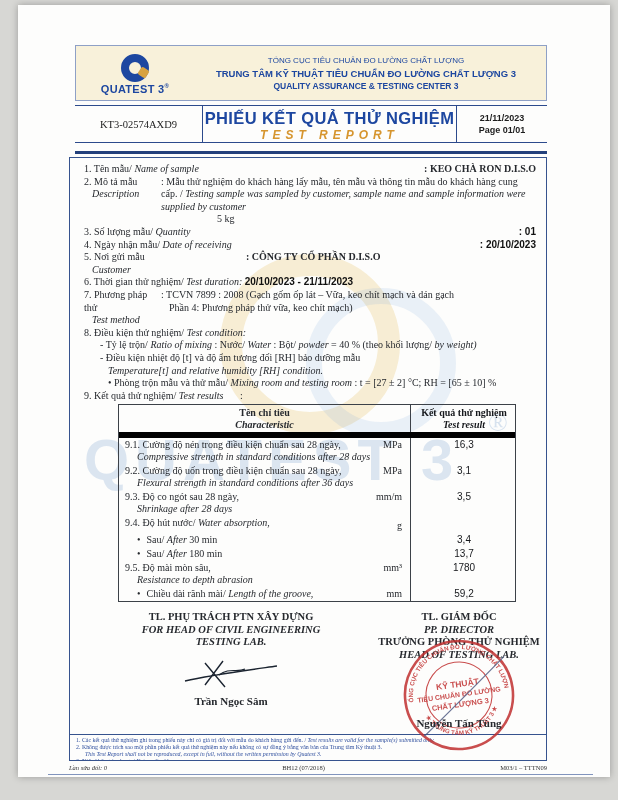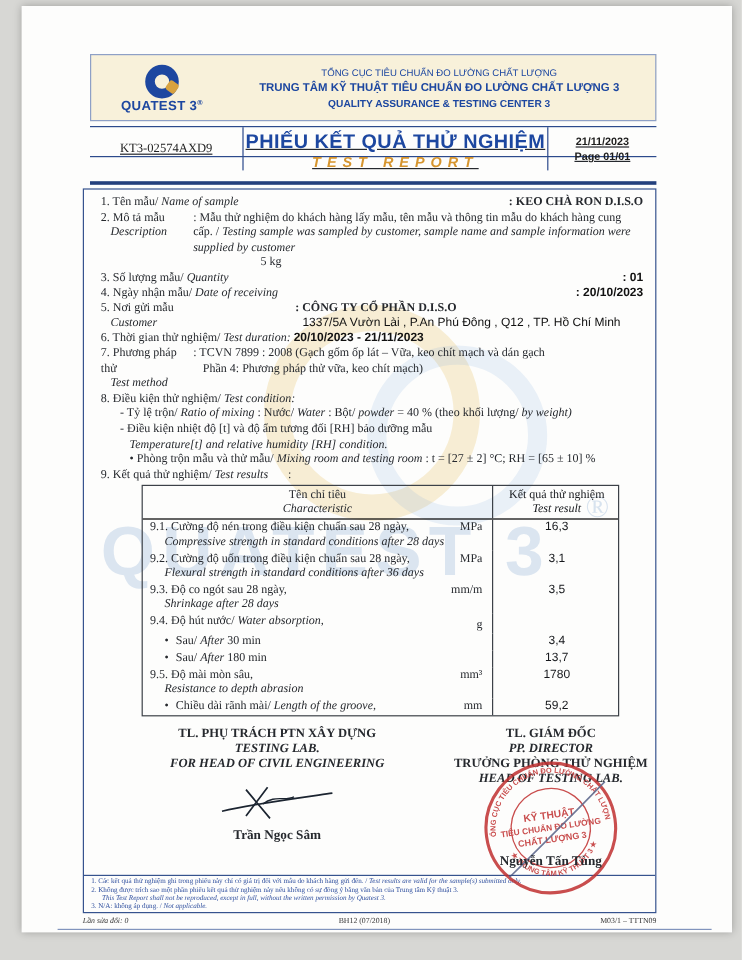--- a/index.html
+++ b/index.html
@@ -15,22 +15,22 @@
   .ring::after{content:"";position:absolute;right:-7px;bottom:-3px;width:9px;height:9px;background:#d8a23f;
        transform:rotate(35deg);border-radius:2px;}
   .logo-name{font-family:"Liberation Sans",sans-serif;font-weight:bold;font-size:11px;color:#1d47a0;letter-spacing:.3px;}
   .logo-name sup{font-size:6px;}
   .org{flex:1;text-align:center;font-family:"Liberation Sans",sans-serif;color:#1d47a0;line-height:13px;padding-right:8px;}
   .org-l1{font-size:8px;}
   .org-l2{font-size:9.5px;font-weight:bold;}
   .org-l3{font-size:8.5px;font-weight:bold;}
 
   
-  .title-row{position:absolute;left:57px;top:100px;width:472px;height:26px;display:grid;
-       grid-template-columns:127px 1fr 90px;border-top:1.2px solid #2c4a8c;border-bottom:1px solid #2c4a8c;text-decoration:underline;}
+  .title-row{position:absolute;left:57px;top:100px;width:472px;height:38px;display:grid;
+       grid-template-columns:127px 1fr 90px;border-top:1.2px solid #2c4a8c;border-bottom:1px solid #2c4a8c;}
   .t-code{display:flex;align-items:center;justify-content:center;font-size:10.5px;color:#222;}
   .t-main{border-left:1.2px solid #2c4a8c;border-right:1.2px solid #2c4a8c;text-align:center;padding-top:3px;}
   .t-vi{font-family:"Liberation Sans",sans-serif;font-weight:bold;font-size:16.5px;color:#1d47a0;letter-spacing:.4px;}
   .t-en{font-family:"Liberation Sans",sans-serif;font-weight:bold;font-style:italic;font-size:12px;color:#d6952e;letter-spacing:5px;}
   .t-date{display:flex;flex-direction:column;align-items:center;justify-content:center;
        font-family:"Liberation Sans",sans-serif;font-weight:bold;font-size:9px;color:#1d1d1d;line-height:12px;}
   .thick-line{position:absolute;left:57px;top:146px;width:472px;height:2.6px;background:#23407c;}
 
   
   .main-box{position:absolute;left:51px;top:152px;width:478px;height:604px;border:1.2px solid #36538e;overflow:hidden;}
@@ -54,21 +54,21 @@
   .val-sans{font-family:"Liberation Sans",sans-serif;font-weight:bold;color:#111;}
   .ind8{padding-left:8px;}
   .sub{padding-left:16px;}
   .sub2{padding-left:24px;}
   .extra-5kg{margin-left:56px;}
 
   
   .rtable{margin:2px 0 0 48px;width:398px;border:1.5px solid #3c4148;font-size:10px;line-height:12px;}
   .trow{display:grid;grid-template-columns:292px 106px;}
   .thead .cell1,.thead .cell2{text-align:center;padding:2px 0 1px;}
-  .thead{border-bottom:1px solid #000000;}
+  .thead{border-bottom:6px solid #000000;font-weight:bold;}
   .cell1{border-right:1px solid #3c4148;padding:1px 4px 1px 6px;}
   .cell2{text-align:center;padding:1px 2px;font-family:"Liberation Sans",sans-serif;color:#16181c;}
   .nline{display:flex;}
   .nmain{flex:1;}
   .unit{flex:none;padding-right:4px;}
   .bullet-line{padding-left:12px;display:flex;}
   .en-line{padding-left:12px;font-style:italic;}
 
   
   .sig{display:grid;grid-template-columns:300px 178px;margin-top:9px;min-height:118px;}
@@ -149,21 +149,20 @@
 
         <div class="it-row">
           <span class="lab-w"><span>4. Ngày nhận mẫu/</span> <span class="en">Date of receiving</span></span>
           <span class="val-sans">: 20/10/2023</span>
         </div>
 
         <div class="it-row">
           <span class="lab-w"><span>5. Nơi gửi mẫu</span><br><span class="en ind8">Customer</span></span>
           <span style="flex:1">
             <span class="b">: CÔNG TY CỔ PHẦN D.I.S.O</span><br>
-            <span class="sans" style="padding-left:6px;color:#111;">1337/5A Vườn Lài , P.An Phú Đông , Q12 , TP. Hồ Chí Minh</span>
           </span>
         </div>
 
         <div>
           <span>6. Thời gian thử nghiệm/</span>
           <span class="en">Test duration:</span>
           <span class="val-sans">20/10/2023 - 21/11/2023</span>
         </div>
 
         <div class="it-row">
@@ -296,22 +295,22 @@
                 <span class="unit">mm</span>
               </div>
           </div>
           <div class="cell2">59,2</div>
         </div>
       </div>
 
       <div class="sig">
         <div class="sig-left">
           <div class="h">TL. PHỤ TRÁCH PTN XÂY DỰNG</div>
+          <div class="hi">FOR HEAD OF CIVIL ENGINEERING</div>
           <div class="hi">TESTING LAB.</div>
-          <div class="hi">FOR HEAD OF CIVIL ENGINEERING</div>
           <svg class="sig-svg" width="120" height="40" viewBox="0 0 120 40">
             <path d="M34,32 L52,8 M34,10 L54,34" stroke="#1b2430" stroke-width="1.4" fill="none"></path>
             <path d="M14,28 C40,22 78,17 106,13" stroke="#1b2430" stroke-width="1.4" fill="none"></path>
             <path d="M48,22 C58,14 66,20 74,16" stroke="#1b2430" stroke-width="1.2" fill="none"></path>
           </svg>
           <div class="sig-name">Trần Ngọc Sâm</div>
         </div>
 
         <div class="sig-right">
           <div class="h">TL. GIÁM ĐỐC</div>

